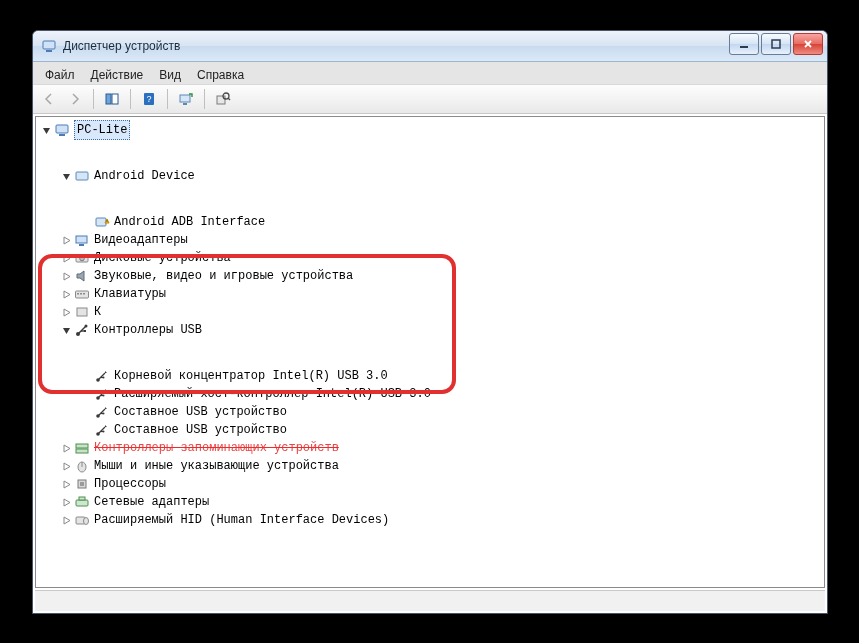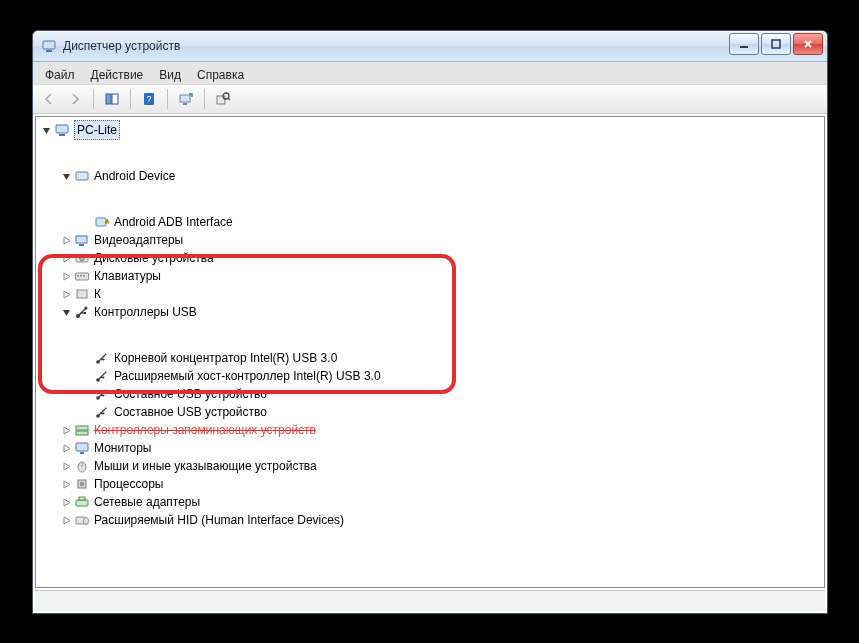--- a/index.html
+++ b/index.html
@@ -121,20 +121,21 @@
 
   
   .node { }
   .row {
     display:flex;
     align-items:center;
     height: 18px;
     line-height:18px;
     white-space:nowrap;
     position:relative;
+    font-family:Liberation Mono, monospace;
   }
   .row .toggle {
     width: 12px; height:12px;
     margin-right: 2px;
     display:inline-flex;align-items:center;justify-content:center;
     color:#6a6a6a;
   }
   .row .toggle.blank { visibility:hidden; }
   .row .node-icon {
     width:16px; height:16px; margin-right:4px;
@@ -310,20 +311,35 @@
                     <path d="M2 1 L2 8 L8 4.5 Z" fill="none" stroke="#888" stroke-width="1"></path>
                   </svg>
                 </span>
                 <span class="node-icon">
                   <svg width="16" height="16" viewBox="0 0 16 16">
                     <rect x="2" y="5" width="12" height="7" rx="1" fill="#e4e4e4" stroke="#8a8a8a"></rect>
                     <circle cx="8" cy="8.5" r="2.3" fill="#bcbcbc" stroke="#7a7a7a"></circle>
                   </svg>
                 </span>
                 <span class="label">Дисковые устройства</span>
+              </div>
+            </div>
+            <div class="node">
+              <div class="row">
+                <span class="toggle">
+                  <svg width="9" height="9" viewBox="0 0 9 9">
+                    <path d="M2 1 L2 8 L8 4.5 Z" fill="none" stroke="#888" stroke-width="1"></path>
+                  </svg>
+                </span>
+                <span class="node-icon">
+                  <svg width="16" height="16" viewBox="0 0 16 16">
+                    <path d="M3 6 h3 l4 -3 v10 l-4 -3 h-3z" fill="#9aa6b2" stroke="#5c6b7a"></path>
+                  </svg>
+                </span>
+                <span class="label">Звуковые, видео и игровые устройства</span>
               </div>
             </div>
             <div class="node">
               <div class="row">
                 <span class="toggle">
                   <svg width="9" height="9" viewBox="0 0 9 9">
                     <path d="M2 1 L2 8 L8 4.5 Z" fill="none" stroke="#888" stroke-width="1"></path>
                   </svg>
                 </span>
                 <span class="node-icon">
@@ -451,36 +467,20 @@
             </div>
             <div class="node">
               <div class="row">
                 <span class="toggle">
                   <svg width="9" height="9" viewBox="0 0 9 9">
                     <path d="M2 1 L2 8 L8 4.5 Z" fill="none" stroke="#888" stroke-width="1"></path>
                   </svg>
                 </span>
                 <span class="node-icon">
                   <svg width="16" height="16" viewBox="0 0 16 16">
-                    <rect x="2" y="3" width="12" height="8" rx="1" fill="#cfe2f7" stroke="#4d7bb4"></rect>
-                    <rect x="6" y="12" width="4" height="2" fill="#4d7bb4"></rect>
-                  </svg>
-                </span>
-                <span class="label">Мониторы</span>
-              </div>
-            </div>
-            <div class="node">
-              <div class="row">
-                <span class="toggle">
-                  <svg width="9" height="9" viewBox="0 0 9 9">
-                    <path d="M2 1 L2 8 L8 4.5 Z" fill="none" stroke="#888" stroke-width="1"></path>
-                  </svg>
-                </span>
-                <span class="node-icon">
-                  <svg width="16" height="16" viewBox="0 0 16 16">
                     <ellipse cx="8" cy="9" rx="4" ry="5" fill="#e4e4e4" stroke="#8a8a8a"></ellipse>
                     <line x1="8" y1="4" x2="8" y2="9" stroke="#8a8a8a"></line>
                   </svg>
                 </span>
                 <span class="label">Мыши и иные указывающие устройства</span>
               </div>
             </div>
             <div class="node">
               <div class="row">
                 <span class="toggle">

